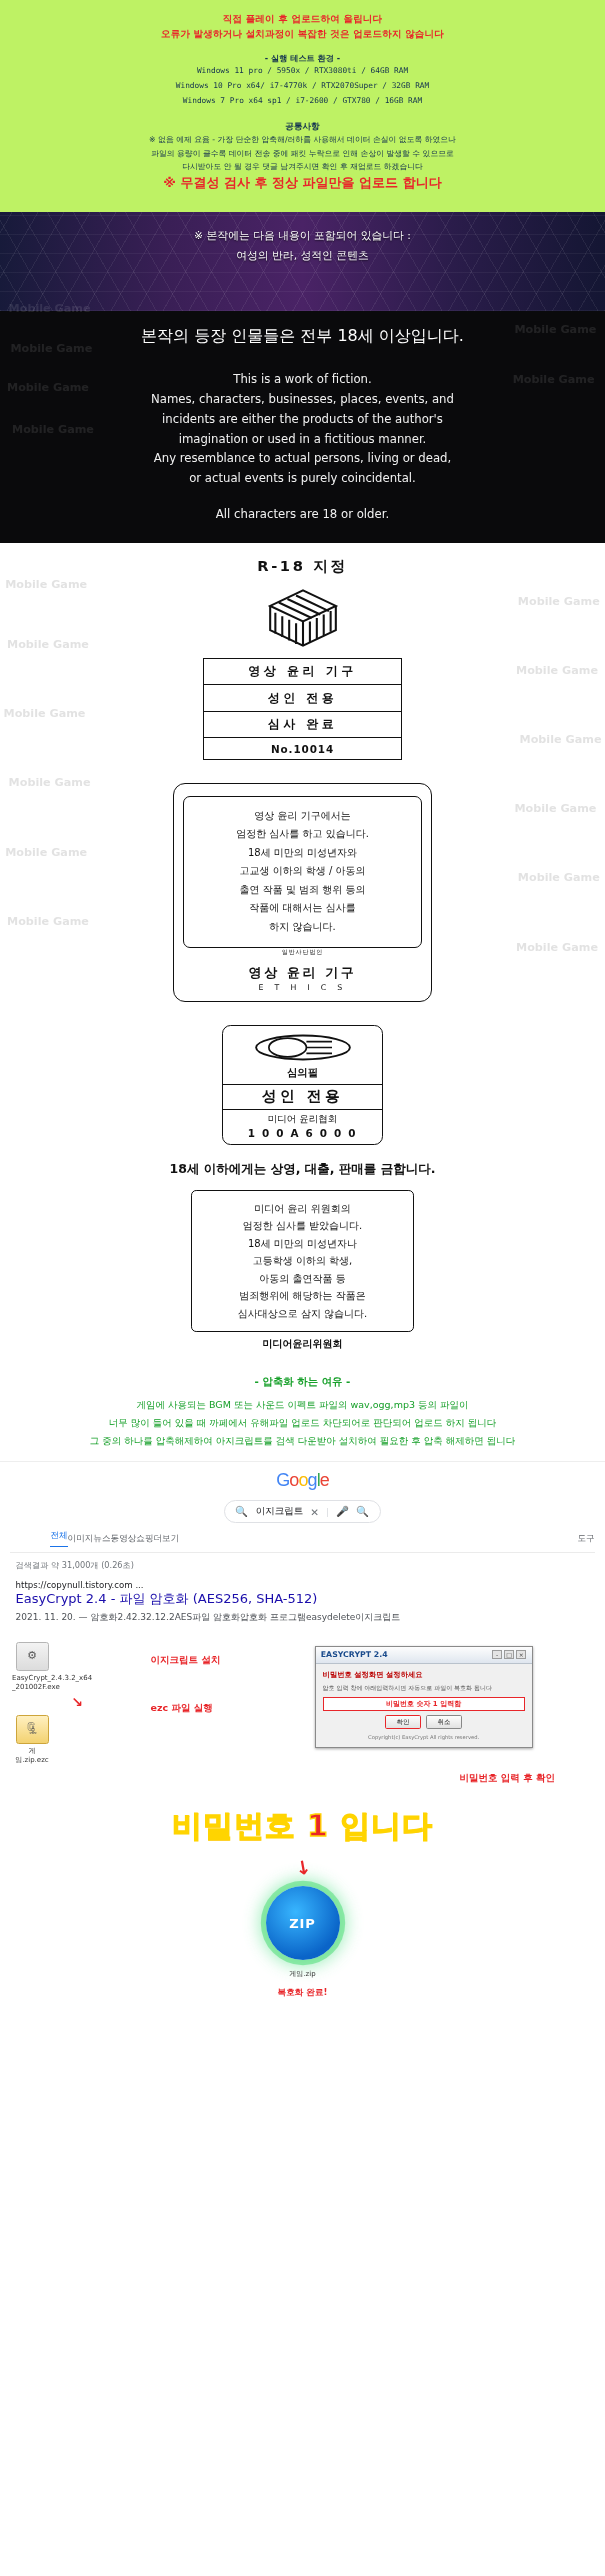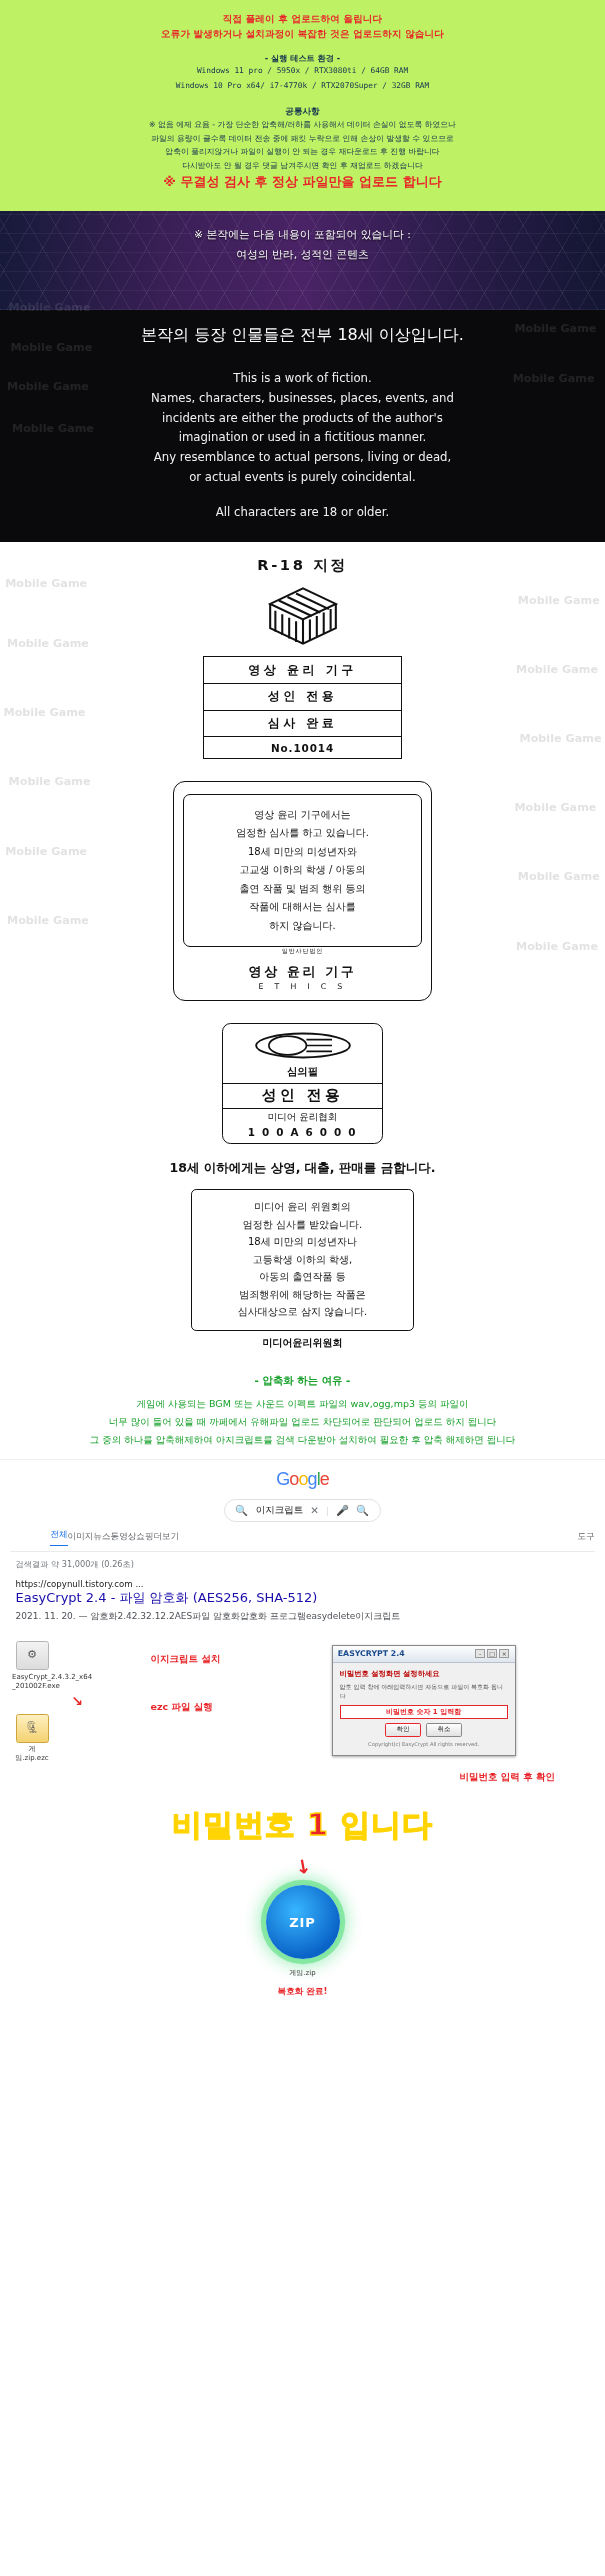--- a/index.html
+++ b/index.html
@@ -278,21 +278,21 @@
     width:33px;height:29px;margin:0 auto 2.6px auto;border-radius:2.6px;
     background:linear-gradient(#f3f3f3,#dcdcdc); border:0.9px solid #b5b5b5;
     display:flex;align-items:center;justify-content:center;font-size:11.2px;color:#555;
   }
   .zip-ico .glyph { background:linear-gradient(#fff0c0,#f3d271); border-color:#cda53b;}
   .red-label { color:#e8262a; font-size:9.5px; font-weight:bold; }
   .arrow-red { color:#e8262a; font-size:14px; font-weight:bold; }
 
   
   .dlg {
-    width:184px; border:0.9px solid #8a8a8a; background:#f0f0f0;
+    width:218px; border:0.9px solid #8a8a8a; background:#f0f0f0;
     font-size:7px; box-shadow:0 0.9px 2.6px rgba(0,0,0,.35);
   }
   .dlg-bar {
     background:linear-gradient(#fdfdfd,#dfe6ef);
     padding:3.5px 5.2px; display:flex; align-items:center; justify-content:space-between;
     border-bottom:0.9px solid #b9c2cc;
   }
   .dlg-bar .ttl { font-size:7.8px; font-weight:bold; color:#1a4b8c; }
   .dlg-bar .xs { display:flex; gap:1.7px;}
   .dlg-bar .xs i {
@@ -340,25 +340,25 @@
 
 <div class="page">
 
   <section class="sec-notice">
     <div class="warn">직접 플레이 후 업로드하여 올립니다</div>
     <div class="warn">오류가 발생하거나 설치과정이 복잡한 것은 업로드하지 않습니다</div>
 
     <div class="spec-title">- 실행 테스트 환경 -</div>
     <div class="spec-line">Windows 11 pro / 5950x / RTX3080ti / 64GB RAM</div>
     <div class="spec-line">Windows 10 Pro x64/ i7-4770k / RTX2070Super / 32GB RAM</div>
+    <div class="spec-line">Windows 7 Pro x64 sp1 / i7-2600 / GTX780 / 16GB RAM</div>
 
     <div class="common-title">공통사항</div>
     <div class="common-line">※ 없음 에제 요윰 - 가장 단순한 압축해/러하름 사용해서 데이터 손실이 없도록 하였으나</div>
     <div class="common-line">  파일의 용량이 클수록 데이터 전송 중에 패킷 누락으로 인해 손상이 발생할 수 있으므로</div>
-    <div class="common-line">  압축이 풀리지않거나 파일이 실행이 안 되는 경우 재다운로드 후 진행 바랍니다</div>
     <div class="common-line">  다시받아도 안 될 경우 댓글 남겨주시면 확인 후 재업로드 하겠습니다</div>
 
     <div class="bottom-warn">※ 무결성 검사 후 정상 파일만을 업로드 합니다</div>
   </section>
 
   <section class="sec-dark">
     <div class="hexband">
       <div class="band-txt">
         <div>※ 본작에는 다음 내용이 포함되어 있습니다 :</div>
         <div>여성의 반라, 성적인 콘텐츠</div>

